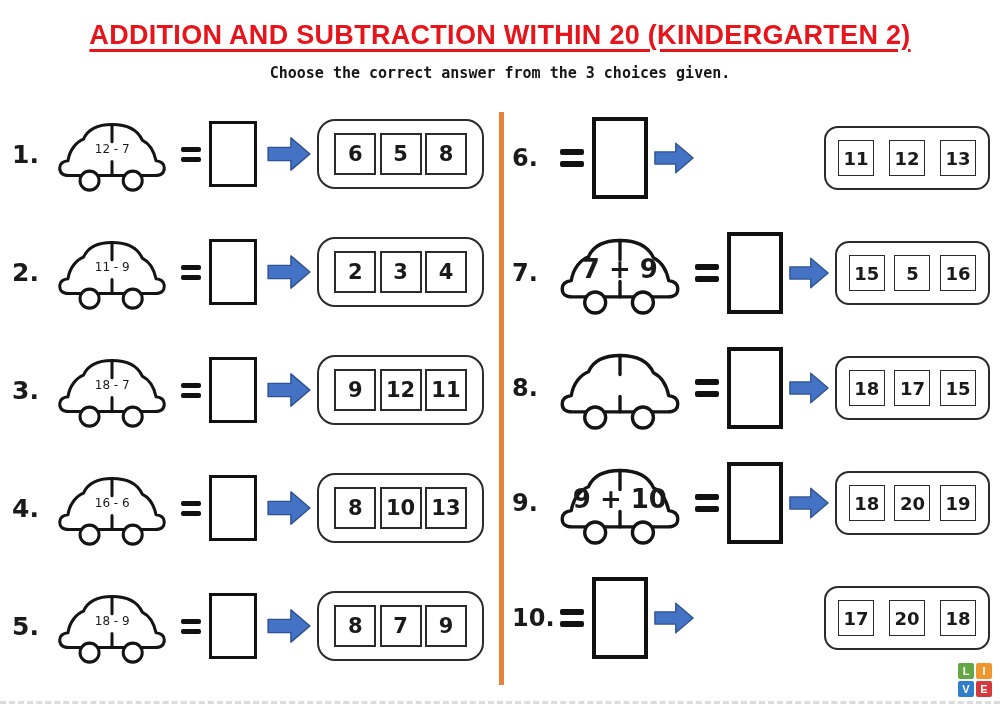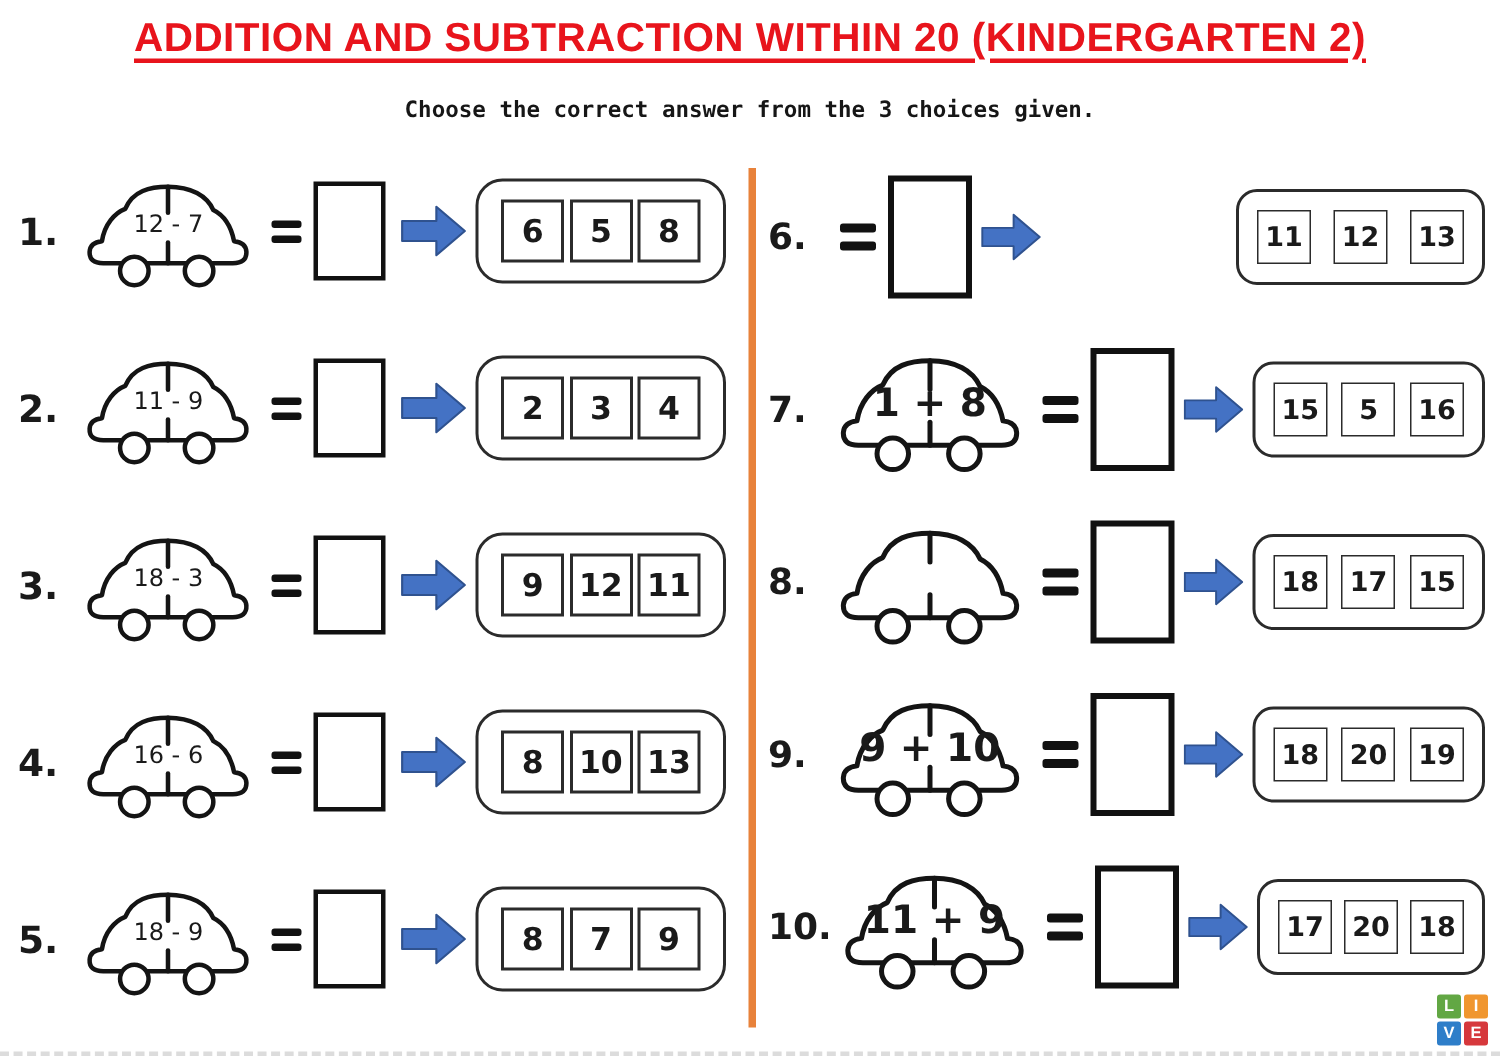--- a/index.html
+++ b/index.html
@@ -1,19 +1,19 @@
 <!DOCTYPE html>
 <html><head>
 <meta charset="utf-8">
 <style>
   html,body{margin:0;padding:0;background:#ffffff;}
   .page{position:relative;width:1000px;height:707px;background:#ffffff;overflow:hidden;
         font-family:"DejaVu Sans", sans-serif;color:#1a1a1a;}
 
-  .title{position:absolute;top:10px;left:0;width:100%;text-align:center;
+  .title{position:absolute;top:20px;left:0;width:100%;text-align:center;
          font-family:"Liberation Sans", sans-serif;font-weight:bold;font-size:27px;
          color:#e8141c;letter-spacing:.3px;
          text-decoration:underline;text-decoration-thickness:3px;text-underline-offset:5px;}
   .subtitle{position:absolute;top:64px;left:0;width:100%;text-align:center;
             font-family:"DejaVu Sans Mono", monospace;font-weight:bold;font-size:15px;color:#161616;}
 
   .divider{position:absolute;left:499px;top:112px;width:5px;height:573px;background:#e8823b;}
 
   .page-bottom-edge{position:absolute;left:0;bottom:3px;width:100%;height:0;
                     border-bottom:3px dashed #dcdcdc;}
@@ -24,21 +24,21 @@
 
   .row{display:flex;align-items:center;height:108px;}
 
   .num{width:34px;font-size:25px;font-weight:600;text-align:left;}
   .col.right .num{width:40px;font-size:24px;}
 
   .car{position:relative;width:114px;margin:0 4px 0 10px;flex:none;}
   .col.right .car{width:126px;margin-left:8px;}
   .car svg{display:block;width:100%;height:auto;}
   .car .expr{position:absolute;left:0;right:0;top:44%;transform:translateY(-50%);
-             text-align:center;font-size:16px;font-weight:500;white-space:nowrap;}
+             text-align:center;font-size:12px;font-weight:500;white-space:nowrap;}
   .col.right .car .expr{font-size:26px;font-weight:700;top:45%;}
 
   .eq{margin:0 8px;flex:none;}
   .eq i{display:block;width:20px;height:5px;background:#111;border-radius:2px;margin:5px 0;}
   .col.right .eq i{width:24px;height:6px;margin:6px 0;}
 
   .answer-box{width:42px;height:60px;border:3.5px solid #111;background:#fff;flex:none;cursor:text;}
   .col.right .answer-box{width:48px;height:74px;border-width:4px;}
 
   .arrow{flex:none;margin:0 6px 0 10px;width:44px;height:38px;}
@@ -146,21 +146,21 @@
     <div class="car">
       <svg viewBox="0 0 132 90">
         <g fill="#ffffff" stroke="#141414" stroke-width="3.5" stroke-linecap="round" stroke-linejoin="round">
           <path d="M16 70 Q5 70 5.5 61 Q6 54 15 53 C17 40 25 31 33 28 C39 14 52 11 66 11 C84 11 96 18 101 29 C111 34 115 43 117 53 Q126 54 126.5 61 Q127 70 116 70 Z"></path>
           <circle cx="40" cy="76" r="11"></circle>
           <circle cx="90" cy="76" r="11"></circle>
           <path d="M66 11 L66 31" fill="none"></path>
           <path d="M66 54 L66 70" fill="none"></path>
         </g>
       </svg>
-      <div class="expr">18 - 3</div>
+      <div class="expr">18 - 7</div>
     </div>
 
     <div class="eq">
           <i></i>
           <i></i>
         </div>
 
     <div class="answer-box"></div>
 
     <svg class="arrow" viewBox="0 0 46 40">
@@ -271,21 +271,21 @@
     <div class="car">
       <svg viewBox="0 0 132 90">
         <g fill="#ffffff" stroke="#141414" stroke-width="3.5" stroke-linecap="round" stroke-linejoin="round">
           <path d="M16 70 Q5 70 5.5 61 Q6 54 15 53 C17 40 25 31 33 28 C39 14 52 11 66 11 C84 11 96 18 101 29 C111 34 115 43 117 53 Q126 54 126.5 61 Q127 70 116 70 Z"></path>
           <circle cx="40" cy="76" r="11"></circle>
           <circle cx="90" cy="76" r="11"></circle>
           <path d="M66 11 L66 31" fill="none"></path>
           <path d="M66 54 L66 70" fill="none"></path>
         </g>
       </svg>
-      <div class="expr">1 + 8</div>
+      <div class="expr">7 + 9</div>
     </div>
 
     <div class="eq">
           <i></i>
           <i></i>
         </div>
 
     <div class="answer-box"></div>
 
     <svg class="arrow" viewBox="0 0 46 40">
@@ -362,32 +362,20 @@
     <div class="choices">
       <div class="choice">18</div>
       <div class="choice">20</div>
       <div class="choice">19</div>
     </div>
   </div>
 
   <div class="row">
     <div class="num">10.</div>
 
-    <div class="car">
-      <svg viewBox="0 0 132 90">
-        <g fill="#ffffff" stroke="#141414" stroke-width="3.5" stroke-linecap="round" stroke-linejoin="round">
-          <path d="M16 70 Q5 70 5.5 61 Q6 54 15 53 C17 40 25 31 33 28 C39 14 52 11 66 11 C84 11 96 18 101 29 C111 34 115 43 117 53 Q126 54 126.5 61 Q127 70 116 70 Z"></path>
-          <circle cx="40" cy="76" r="11"></circle>
-          <circle cx="90" cy="76" r="11"></circle>
-          <path d="M66 11 L66 31" fill="none"></path>
-          <path d="M66 54 L66 70" fill="none"></path>
-        </g>
-      </svg>
-      <div class="expr">11 + 9</div>
-    </div>
 
     <div class="eq">
           <i></i>
           <i></i>
         </div>
 
     <div class="answer-box"></div>
 
     <svg class="arrow" viewBox="0 0 46 40">
       <polygon points="1,13 25,13 25,3 45,20 25,37 25,27 1,27" fill="#4472c4" stroke="#2f528f" stroke-width="1.5" stroke-linejoin="round"></polygon>

